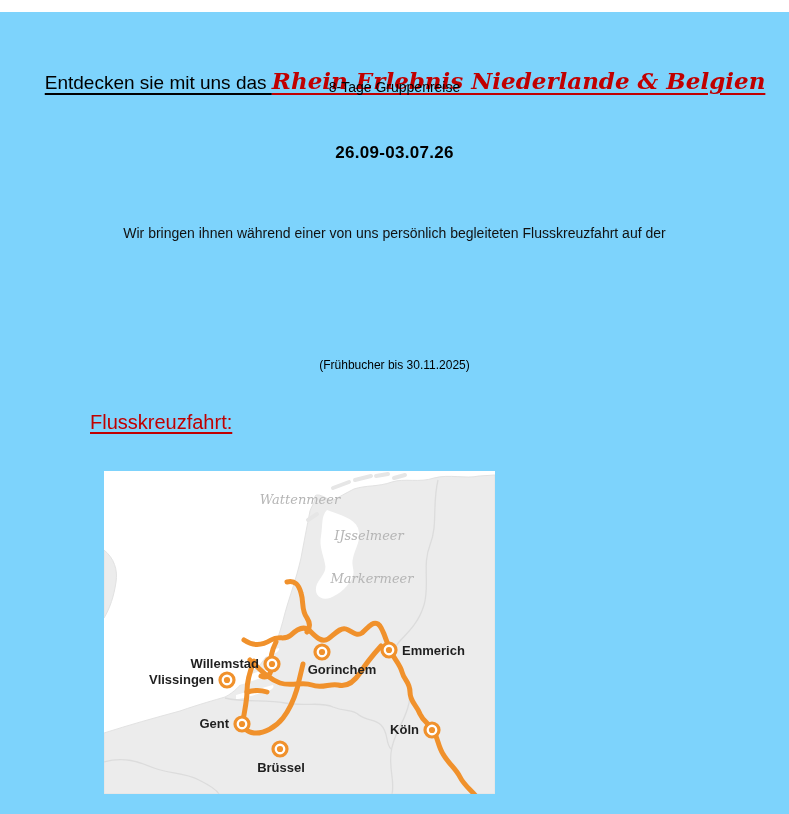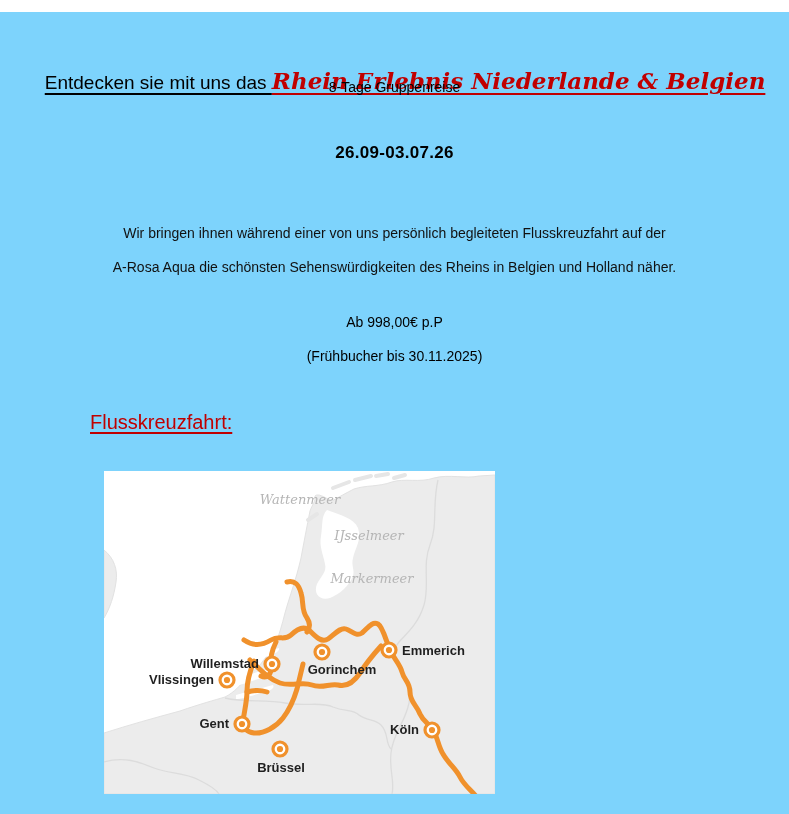--- a/index.html
+++ b/index.html
@@ -23,21 +23,21 @@
     font-family:"DejaVu Serif",serif;
     font-style:italic;font-weight:bold;
     font-size:23px;
     text-decoration:underline;
     text-decoration-thickness:1.5px;text-underline-offset:4px;
   }
   .subtitle{top:67px;font-size:14px;}
   .daterange{top:131px;font-size:17px;font-weight:700;letter-spacing:.3px;}
   .intro{top:204px;font-size:14px;line-height:34px;color:#111;}
   .price{top:302px;font-size:14px;}
-  .early{top:336px;font-size:14px;}
+  .early{top:346px;font-size:12px;}
   .section-heading{
     position:absolute;left:90px;top:399px;
     font-size:20px;color:#c00000;
     text-decoration:underline;text-underline-offset:3px;
   }
   .map-wrap{position:absolute;left:104px;top:459px;width:391px;height:323px;text-align:center;}
   .map-wrap svg{display:block;}
   .sea-label{
     font-family:"DejaVu Serif",serif;
     font-style:italic;
@@ -59,24 +59,22 @@
   <div class="center title">
     <span class="t-black">Entdecken sie mit uns das </span><span class="t-red">Rhein Erlebnis Niederlande &amp; Belgien</span>
   </div>
 
   <div class="center subtitle">8-Tage Gruppenreise</div>
 
   <div class="center daterange">26.09-03.07.26</div>
 
   <div class="center intro">
     <div>Wir bringen ihnen  während einer von uns persönlich begleiteten Flusskreuzfahrt auf der</div>
-    <div>A-Rosa Aqua die schönsten Sehenswürdigkeiten des Rheins in Belgien und Holland näher.</div>
   </div>
 
-  <div class="center price">Ab 998,00€ p.P</div>
 
   <div class="center early">(Frühbucher bis 30.11.2025)</div>
 
   <div class="section-heading">Flusskreuzfahrt:</div>
 
   <div class="map-wrap">
     <svg id="route-map-svg" width="391" height="323" viewBox="0 0 391 323">
 
       <rect x="0" y="0" width="391" height="323" fill="#ffffff"></rect>
 

